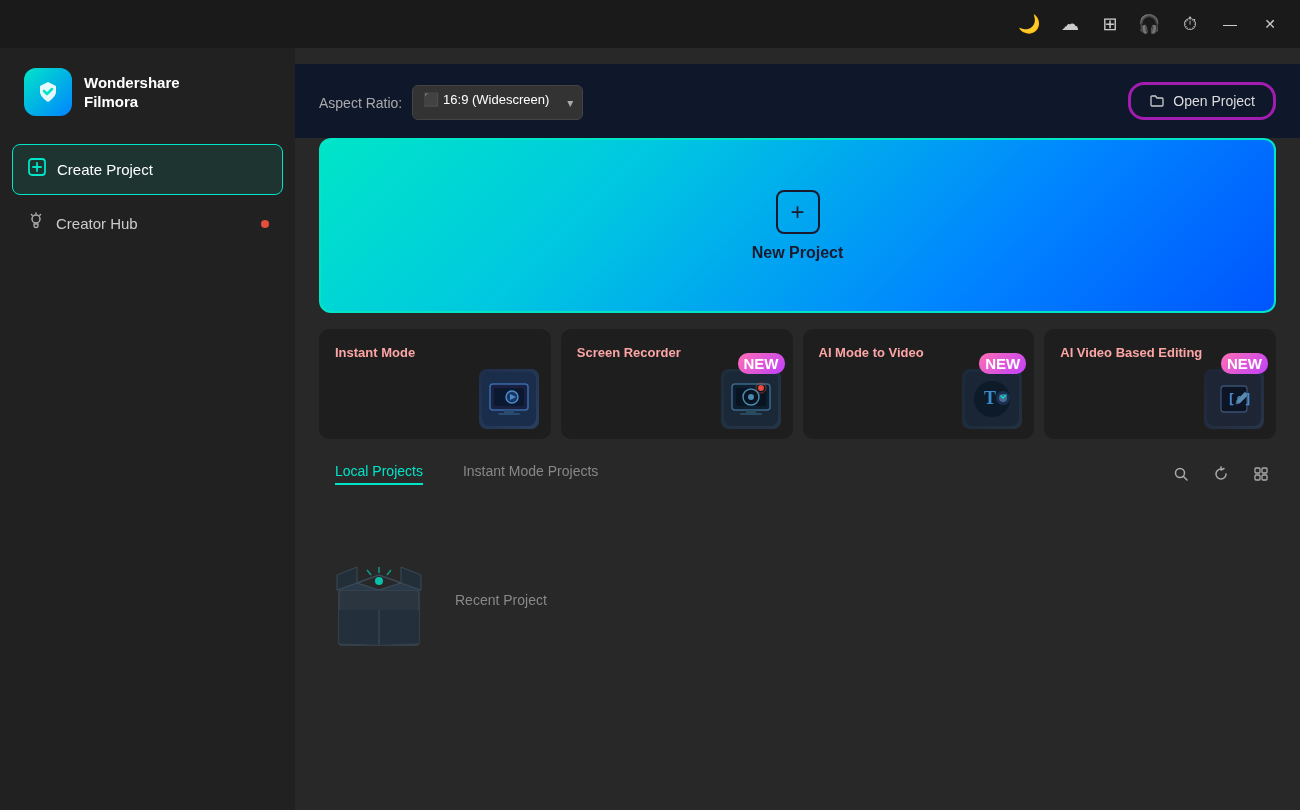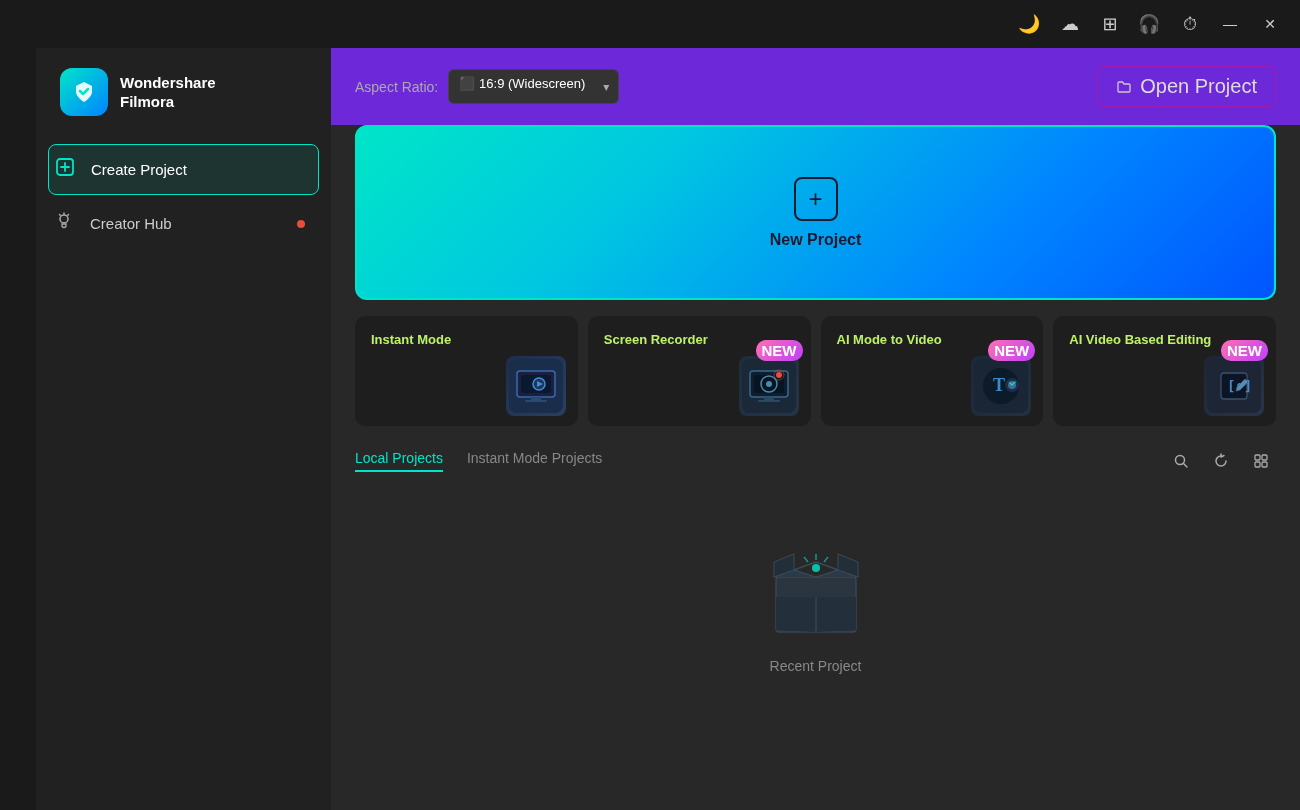--- a/index.html
+++ b/index.html
@@ -54,21 +54,20 @@
       overflow: hidden;
     }
 
     
     .sidebar {
       width: 295px;
       background: #212121;
       display: flex;
       flex-direction: column;
       padding: 20px 0;
-      margin-left: 36px;
     }
     .sidebar-logo {
       display: flex;
       align-items: center;
       gap: 12px;
       padding: 0 24px 28px 24px;
     }
     .logo-icon {
       width: 48px;
       height: 48px;
@@ -88,22 +87,22 @@
 
     .sidebar-nav {
       display: flex;
       flex-direction: column;
       gap: 4px;
       padding: 0 12px;
     }
     .sidebar-item {
       display: flex;
       align-items: center;
-      gap: 14px;
-      padding: 12px 4px;
+      gap: 8px;
+      padding: 12px 12px;
       border-radius: 8px;
       cursor: pointer;
       font-size: 15px;
       color: #ccc;
       position: relative;
     }
     .sidebar-item.active {
       background: rgba(0, 229, 200, 0.1);
       color: #fff;
       border: 1.5px solid #00e5c8;
@@ -130,24 +129,25 @@
       background: #282828;
       display: flex;
       flex-direction: column;
       padding: 0;
       overflow: hidden;
     }
 
     
     .content-topbar {
       display: flex;
-      align-items: center;
+      align-items: flex-end;
       justify-content: space-between;
       padding: 18px 24px;
-      background: #6d28d9;
+      background: #0f172a;
+      margin-top: 16px;
     }
     .aspect-ratio-group {
       display: flex;
       align-items: center;
       gap: 10px;
     }
     .aspect-label {
       font-size: 14px;
       color: #aaa;
     }
@@ -173,26 +173,26 @@
       transform: translateY(-50%);
       color: #aaa;
       pointer-events: none;
       font-size: 12px;
     }
     .open-project-btn {
       display: flex;
       align-items: center;
       gap: 8px;
       background: transparent;
-      border: 1px solid #a21caf;
+      border: 3px solid #a21caf;
       color: #ddd;
       padding: 8px 18px;
-      border-radius: 6px;
-      cursor: pointer;
-      font-size: 20px;
+      border-radius: 16px;
+      cursor: pointer;
+      font-size: 14px;
     }
 
     
     .new-project-banner {
       margin: 0 24px 16px 24px;
       border-radius: 12px;
       background: linear-gradient(135deg, #00e5c8 0%, #00c8e0 30%, #0084ff 70%, #0055ff 100%);
       border: 2.5px solid #00e5c8;
       height: 175px;
       display: flex;
@@ -238,21 +238,21 @@
       display: flex;
       flex-direction: column;
       justify-content: space-between;
       min-height: 110px;
       position: relative;
       overflow: hidden;
     }
     .feature-card-label {
       font-size: 13px;
       font-weight: 600;
-      color: #bef264;
+      color: #fca5a5;
       z-index: 1;
       position: relative;
     }
     .feature-card-icon {
       position: absolute;
       right: 12px;
       bottom: 10px;
       width: 60px;
       height: 60px;
       border-radius: 8px;
@@ -307,20 +307,21 @@
     }
     .tabs-left {
       display: flex;
       gap: 24px;
     }
     .tab-item {
       font-size: 14px;
       color: #888;
       cursor: pointer;
       padding-bottom: 4px;
+      margin-left: 16px;
     }
     .tab-item.active {
       color: #00e5c8;
       border-bottom: 2px solid #00e5c8;
     }
     .tabs-right {
       display: flex;
       gap: 10px;
     }
     .tab-action-btn {
@@ -333,23 +334,23 @@
       font-size: 16px;
       display: flex;
       align-items: center;
       justify-content: center;
       border-radius: 4px;
     }
 
     
     .empty-state {
       display: flex;
-      flex-direction: column;
-      align-items: center;
-      justify-content: flex-end;
+      flex-direction: row;
+      align-items: center;
+      justify-content: flex-start;
       padding: 40px 0;
       gap: 16px;
     }
     .empty-box-svg {
       width: 120px;
       height: 110px;
     }
     .empty-state-text {
       font-size: 14px;
       color: #888;

